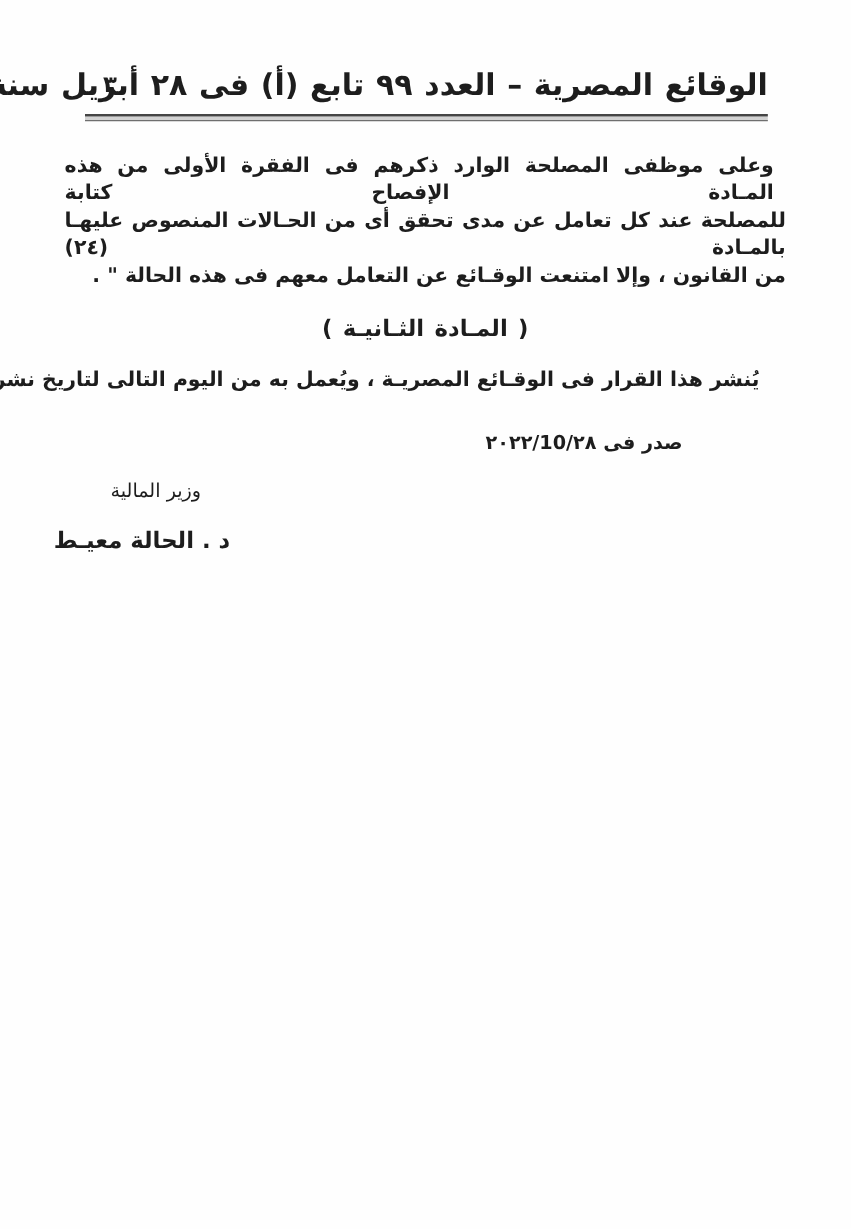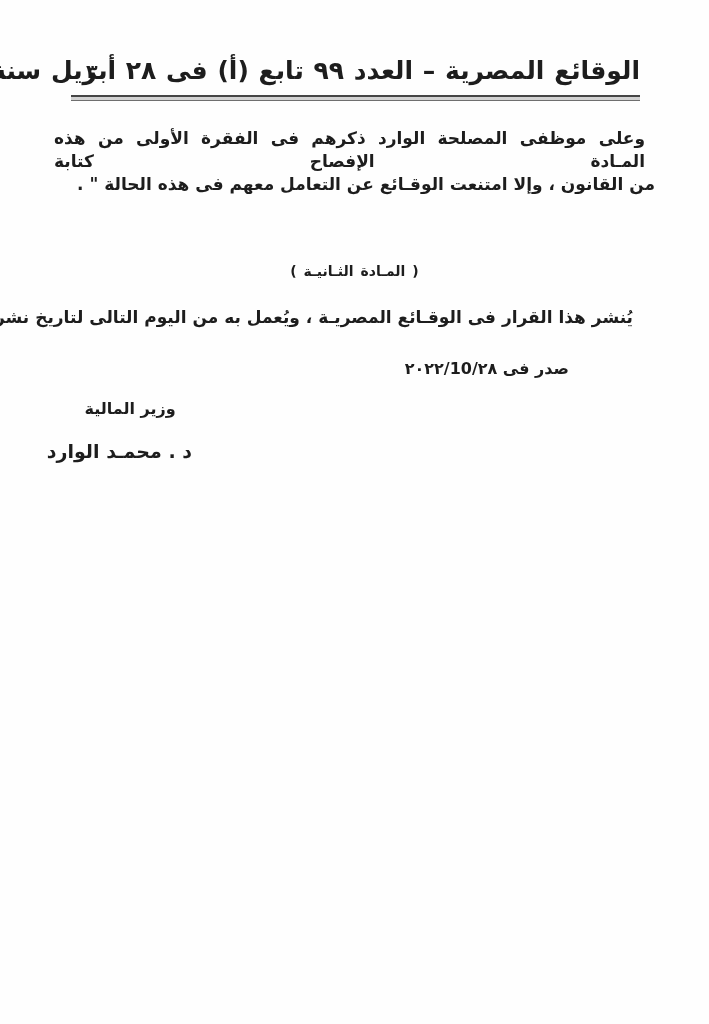--- a/index.html
+++ b/index.html
@@ -70,21 +70,21 @@
     text-align-last: justify;
   }
   .line-indent { padding-right: 10px; }
   .line-end { text-align: right; }
   .article-heading {
     position: absolute;
     top: 263px;
     left: 0;
     right: 0;
     text-align: center;
-    font-size: 14px;
+    font-size: 19px;
     font-weight: 700;
     word-spacing: 2px;
   }
   .article-body {
     position: absolute;
     top: 307px;
     right: 76px;
     direction: rtl;
     white-space: nowrap;
     font-size: 17px;
@@ -101,21 +101,21 @@
     font-weight: 600;
     white-space: nowrap;
   }
   .sig-title {
     position: absolute;
     top: 399px;
     left: 68px;
     width: 124px;
     text-align: center;
     font-size: 16px;
-    font-weight: 700;
+    font-weight: 400;
   }
   .sig-name {
     position: absolute;
     top: 440px;
     left: 50px;
     width: 142px;
     text-align: center;
     font-size: 19px;
     font-weight: 800;
     white-space: nowrap;
@@ -128,25 +128,26 @@
 
   <div class="masthead-row">
     <span class="masthead">الوقائع المصرية – العدد ٩٩ تابع (أ) فى ٢٨ أبريل سنة ٢٠٢٢</span>
     <span class="page-number">٣</span>
   </div>
 
   <div class="double-rule"></div>
 
   <div class="article-tail">
     <div class="line-justify line-indent">وعلى موظفى المصلحة الوارد ذكرهم فى الفقرة الأولى من هذه المـادة الإفصاح كتابة</div>
+    <div class="line-justify">للمصلحة عند كل تعامل عن مدى تحقق أى من الحـالات المنصوص عليهـا بالمـادة (٢٤)</div>
     <div class="line-end">من القانون ، وإلا امتنعت الوقـائع عن التعامل معهم فى هذه الحالة " .</div>
   </div>
 
   <div class="article-heading">( المـادة الثـانيـة )</div>
 
   <div class="article-body">يُنشر هذا القرار فى الوقـائع المصريـة ، ويُعمل به من اليوم التالى لتاريخ نشره .</div>
 
   <div class="issued-line">صدر فى ٢٠٢٢/10/٢٨</div>
 
   <div class="sig-title">وزير المالية</div>
-  <div class="sig-name">د . محمـد الوارد</div>
+  <div class="sig-name">د . الحالة معيـط</div>
 
 </div>
 
 </body></html>

